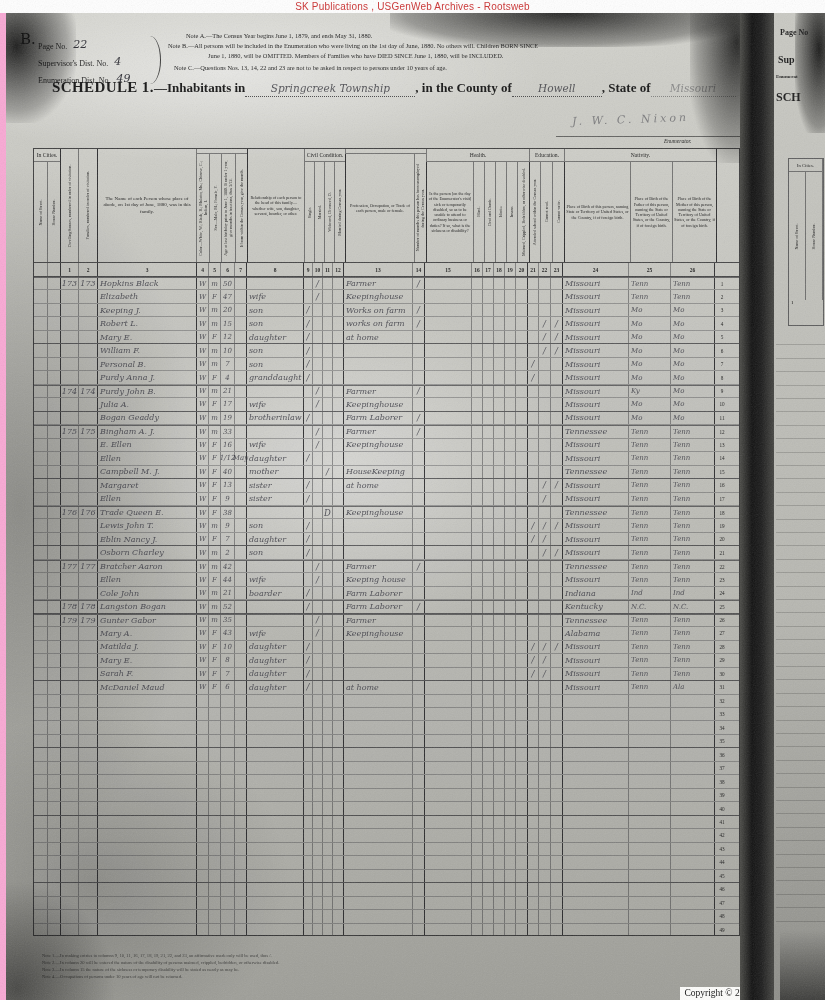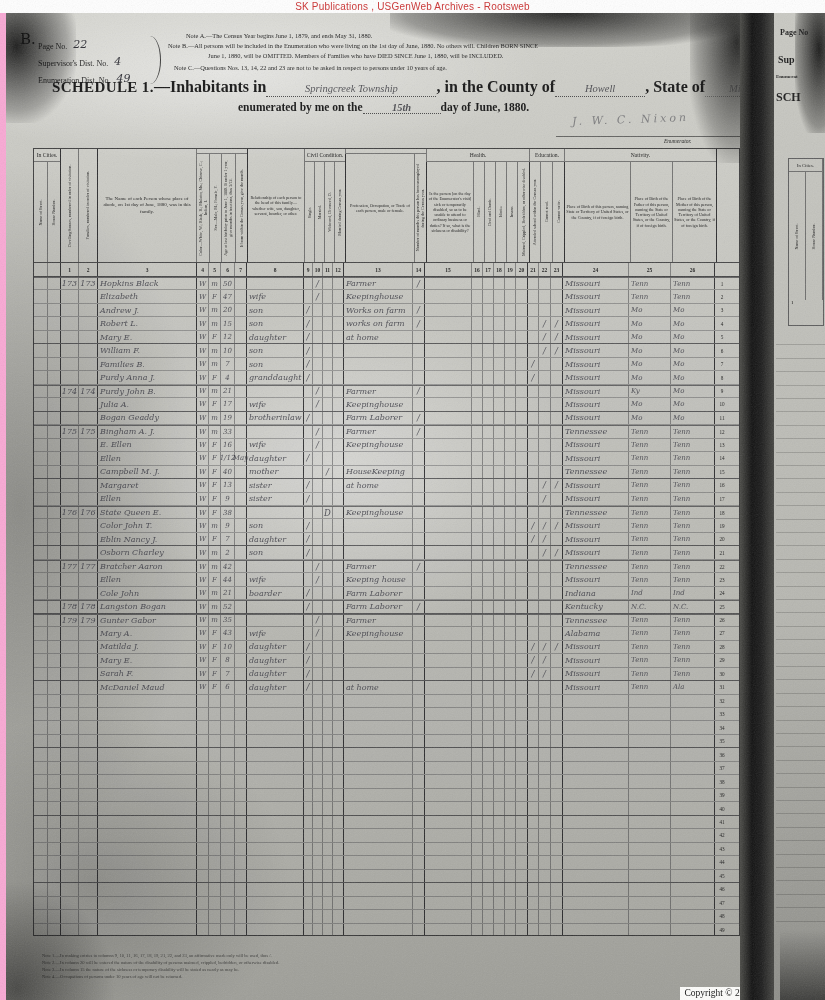--- a/index.html
+++ b/index.html
@@ -29,23 +29,23 @@
   .idblock .row{height:17px;display:flex;align-items:flex-end;}
   .idblock .lbl{white-space:nowrap;}
   .hwv{font-family:"DejaVu Serif",serif;font-style:italic;color:#2e2e35;}
   .idblock .hwv{font-size:11px;margin-left:6px;}
   .brace{position:absolute;left:150px;top:36px;width:10px;height:48px;
          border-right:1.2px solid #3a3a3a;border-radius:0 12px 12px 0/0 26px 26px 0;}
   .notes{position:absolute;left:168px;top:31px;width:575px;font-size:6.4px;color:#1f1f1f;line-height:10px;}
   .notes .nA{margin-left:18px;} .notes .nB2{margin-left:40px;} .notes .nC{margin-left:6px;margin-top:2px;}
   .titleline{position:absolute;left:52px;top:78px;width:690px;display:flex;align-items:baseline;white-space:nowrap;color:#161616;}
   .sched{font-size:15px;font-weight:bold;letter-spacing:.4px;}
-  .tinh{font-size:16px;font-weight:bold;}
+  .tinh{font-size:13px;font-weight:bold;}
   .blank{border-bottom:1px dotted #4a4a4a;text-align:center;}
-  .blank .hwv{font-size:10.5px;opacity:.8;font-family:Liberation Serif, serif;}
+  .blank .hwv{font-size:10.5px;opacity:.8;}
   .titleline2{position:absolute;left:238px;top:101px;display:flex;align-items:baseline;white-space:nowrap;
               font-size:11.5px;font-weight:bold;color:#161616;}
   .sig{position:absolute;left:572px;top:113px;font-family:"DejaVu Serif",serif;font-style:italic;
        font-size:11px;color:#3a3a42;opacity:.55;letter-spacing:3px;transform:rotate(-2deg);white-space:nowrap;}
   .sigline{position:absolute;left:556px;top:136px;width:186px;border-top:1px solid rgba(30,30,30,.6);}
   .enumlbl{position:absolute;left:664px;top:138px;font-size:5.5px;color:#222;font-style:italic;}
   
   #census{position:absolute;left:33px;top:148px;width:707px;height:788px;
           border:1.2px solid rgba(15,15,18,.75);box-sizing:border-box;background:rgba(255,255,255,.06);}
   .thead{display:flex;height:114px;border-bottom:1px solid rgba(15,15,18,.7);box-sizing:border-box;}
@@ -135,25 +135,20 @@
 
   <div class="titleline">
     <span class="sched">SCHEDULE 1.</span>
     <span class="tinh">—Inhabitants in</span>
     <span class="blank" style="min-width:170px"><span class="hwv">Springcreek Township</span></span>
     <span class="tinh">, in the County of</span>
     <span class="blank" style="min-width:90px"><span class="hwv">Howell</span></span>
     <span class="tinh">, State of</span>
     <span class="blank" style="min-width:85px;opacity:.55"><span class="hwv">Missouri</span></span>
   </div>
-  <div class="titleline2">
-    <span>enumerated by me on the</span>
-    <span class="blank" style="min-width:78px"><span class="hwv">15th</span></span>
-    <span>day of June, 1880.</span>
-  </div>
 
   <div class="sig">J. W. C. Nixon</div>
   <div class="sigline"></div>
   <div class="enumlbl">Enumerator.</div>
 
   <div id="census">
     <div class="thead">
       <div class="hgroup">
         <div class="glabel">In Cities.</div>
         <div class="hcols">
@@ -412,21 +407,21 @@
             <span class="hw sm">Tenn</span>
           </div>
           <div class="cell col-rn hvl">2</div>
         </div>
         <div class="brow">
           <div class="cell col-a "></div>
           <div class="cell col-b "></div>
           <div class="cell col-c1 hvl"></div>
           <div class="cell col-c2 "></div>
           <div class="cell col-c3 hvl lft">
-            <span class="hw">Andrew J.</span>
+            <span class="hw">Keeping J.</span>
           </div>
           <div class="cell col-c4 hvl">
             <span class="hw sm">W</span>
           </div>
           <div class="cell col-c5 ">
             <span class="hw sm">m</span>
           </div>
           <div class="cell col-c6 ">
             <span class="hw sm">20</span>
           </div>
@@ -630,21 +625,21 @@
             <span class="hw sm">Mo</span>
           </div>
           <div class="cell col-rn hvl">6</div>
         </div>
         <div class="brow">
           <div class="cell col-a "></div>
           <div class="cell col-b "></div>
           <div class="cell col-c1 hvl"></div>
           <div class="cell col-c2 "></div>
           <div class="cell col-c3 hvl lft">
-            <span class="hw">Families B.</span>
+            <span class="hw">Personal B.</span>
           </div>
           <div class="cell col-c4 hvl">
             <span class="hw sm">W</span>
           </div>
           <div class="cell col-c5 ">
             <span class="hw sm">m</span>
           </div>
           <div class="cell col-c6 ">
             <span class="hw sm">7</span>
           </div>
@@ -1209,21 +1204,21 @@
         <div class="brow fam">
           <div class="cell col-a "></div>
           <div class="cell col-b "></div>
           <div class="cell col-c1 hvl">
             <span class="hw">176</span>
           </div>
           <div class="cell col-c2 ">
             <span class="hw">176</span>
           </div>
           <div class="cell col-c3 hvl lft">
-            <span class="hw">State Queen E.</span>
+            <span class="hw">Trade Queen E.</span>
           </div>
           <div class="cell col-c4 hvl">
             <span class="hw sm">W</span>
           </div>
           <div class="cell col-c5 ">
             <span class="hw sm">F</span>
           </div>
           <div class="cell col-c6 ">
             <span class="hw sm">38</span>
           </div>
@@ -1258,21 +1253,21 @@
             <span class="hw sm">Tenn</span>
           </div>
           <div class="cell col-rn hvl">18</div>
         </div>
         <div class="brow">
           <div class="cell col-a "></div>
           <div class="cell col-b "></div>
           <div class="cell col-c1 hvl"></div>
           <div class="cell col-c2 "></div>
           <div class="cell col-c3 hvl lft">
-            <span class="hw">Color John T.</span>
+            <span class="hw">Lewis John T.</span>
           </div>
           <div class="cell col-c4 hvl">
             <span class="hw sm">W</span>
           </div>
           <div class="cell col-c5 ">
             <span class="hw sm">m</span>
           </div>
           <div class="cell col-c6 ">
             <span class="hw sm">9</span>
           </div>

